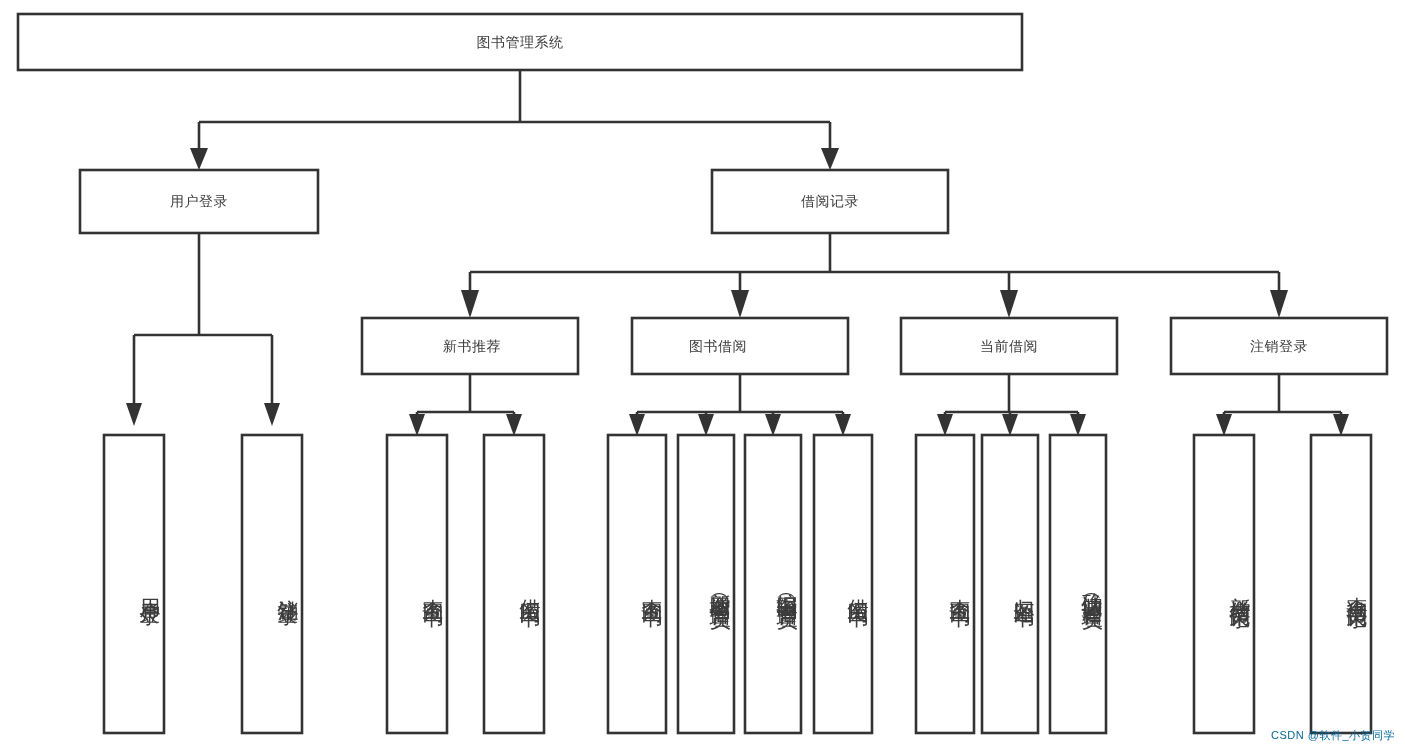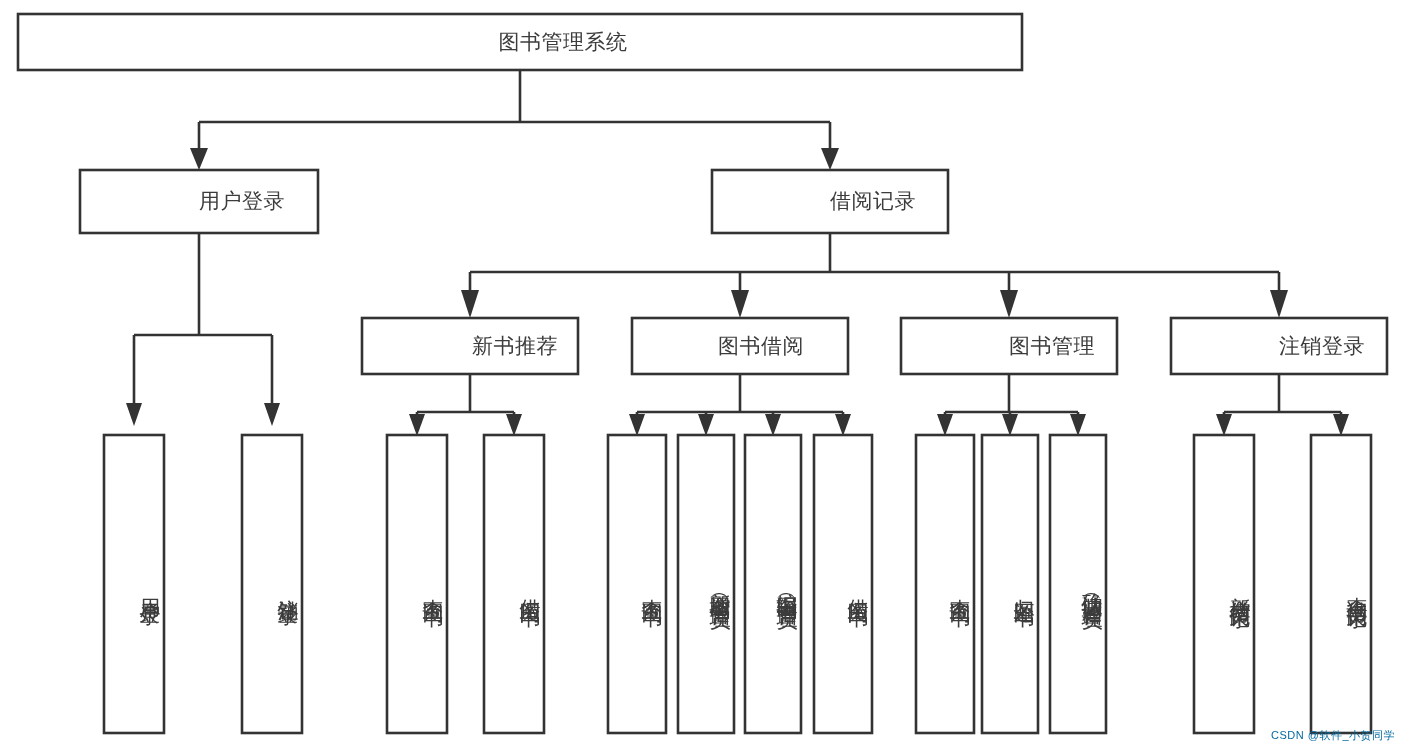--- a/index.html
+++ b/index.html
@@ -45,25 +45,24 @@
     position: absolute;
     display: flex;
     align-items: center;
     justify-content: center;
     color: #3c3c3c;
     font-family: "Liberation Sans", "DejaVu Sans", sans-serif;
     pointer-events: none;
     box-sizing: border-box;
   }
   .node-label.horizontal {
-    font-size: 21px;
+    font-size: 14px;
     line-height: 1.15;
     letter-spacing: 0.5px;
     white-space: nowrap;
-    margin-left: 43px;
   }
   .node-label.vertical {
     writing-mode: vertical-rl;
     text-orientation: upright;
     font-size: 21px;
     line-height: 1.35;
     letter-spacing: 2.5px;
     white-space: nowrap;
     align-items: flex-start;
     justify-content: center;
@@ -192,21 +191,21 @@
     <rect class="node-box" x="1311" y="435" width="60" height="298"></rect>
   </svg>
 
   <div class="node-label horizontal" style="left:18px; top:14px; width:1004px; height:56px;">图书管理系统</div>
 
   <div class="node-label horizontal" style="left:80px; top:170px; width:238px; height:63px;">用户登录</div>
   <div class="node-label horizontal" style="left:712px; top:170px; width:236px; height:63px;">借阅记录</div>
 
   <div class="node-label horizontal" style="left:362px; top:318px; width:220px; height:56px;">新书推荐</div>
   <div class="node-label horizontal" style="left:632px; top:318px; width:172px; height:56px;">图书借阅</div>
-  <div class="node-label horizontal" style="left:901px; top:318px; width:216px; height:56px;">图书管理</div>
+  <div class="node-label horizontal" style="left:901px; top:318px; width:216px; height:56px;">当前借阅</div>
   <div class="node-label horizontal" style="left:1171px; top:318px; width:216px; height:56px;">注销登录</div>
 
   <div class="node-label vertical" style="left:104px; top:435px; width:60px; height:298px;">用户登录</div>
   <div class="node-label vertical" style="left:242px; top:435px; width:60px; height:298px;">注销登录</div>
 
   <div class="node-label vertical" style="left:387px; top:435px; width:60px; height:298px;">查询图书</div>
   <div class="node-label vertical" style="left:484px; top:435px; width:60px; height:298px;">借阅图书</div>
 
   <div class="node-label vertical" style="left:608px; top:435px; width:58px; height:298px;">查询图书</div>
   <div class="node-label vertical" style="left:678px; top:435px; width:56px; height:298px;">新增图书（管理员）</div>

